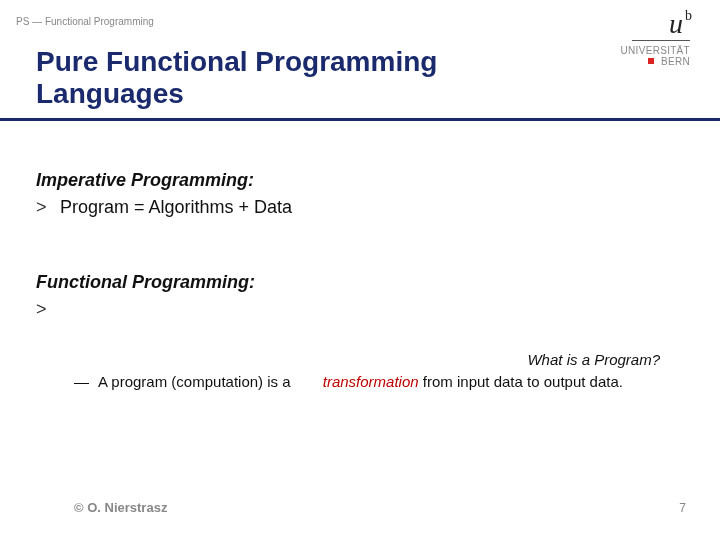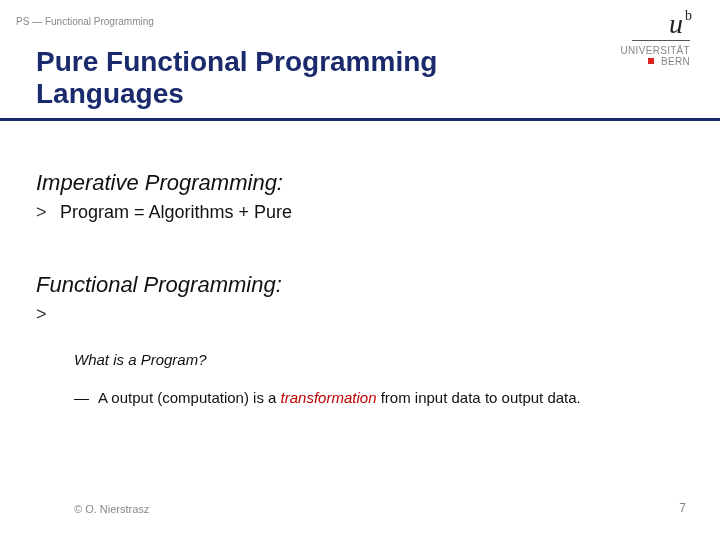--- a/index.html
+++ b/index.html
@@ -87,22 +87,22 @@
     background: #1a2a6c;
   }
   .section {
     position: absolute;
     left: 36px;
     right: 40px;
   }
   .sec1 { top: 170px; }
   .sec2 { top: 272px; }
   .sec-head {
-    font-size: 22px;
-    font-weight: normal;
+    font-size: 18px;
+    font-weight: bold;
     font-style: italic;
     color: #111;
     margin-bottom: 6px;
   }
   .bullet-row {
     display: flex;
     align-items: baseline;
     font-size: 18px;
     color: #111;
   }
@@ -115,35 +115,37 @@
     position: absolute;
     top: 350px;
     left: 74px;
     right: 60px;
     font-size: 15px;
     color: #111;
     line-height: 1.35;
   }
   .q-head {
     font-style: italic;
-    margin-bottom: 18px;
+    margin-bottom: 2px;
+    text-align: right;
   }
   .q-line {
     display: flex;
   }
   .q-dash {
     flex: 0 0 24px;
   }
-  .emph { font-style: italic; color: #c00000; }
+  .emph { font-style: italic; color: #c00000; margin-left: 28px; }
   .footer-left {
     position: absolute;
     bottom: 25px;
     left: 74px;
-    font-size: 11px;
-    color: #888;
+    font-size: 13px;
+    color: #888;
+    font-weight: bold;
   }
   .footer-right {
     position: absolute;
     bottom: 25px;
     right: 34px;
     font-size: 12px;
     color: #888;
   }
 </style>
 </head>
@@ -164,35 +166,35 @@
 <div class="title">
   <span>Pure Functional Programming</span><br>
   <span>Languages</span>
 </div>
 <div class="title-rule"></div>
 
 <div class="section sec1">
   <div class="sec-head">Imperative Programming:</div>
   <div class="bullet-row">
     <span class="bullet-sym">&gt;</span>
-    <span>Program = Algorithms + Pure</span>
+    <span>Program = Algorithms + Data</span>
   </div>
 </div>
 
 <div class="section sec2">
   <div class="sec-head">Functional Programming:</div>
   <div class="bullet-row">
     <span class="bullet-sym">&gt;</span>
   </div>
 </div>
 
 <div class="question-block">
   <div class="q-head">What is a Program?</div>
   <div class="q-line">
     <span class="q-dash">—</span>
     <span>
-      <span>A output (computation) is a </span><span class="emph">transformation</span><span> from input data to output data.</span>
+      <span>A program (computation) is a </span><span class="emph">transformation</span><span> from input data to output data.</span>
     </span>
   </div>
 </div>
 
 <div class="footer-left">© O. Nierstrasz</div>
 <div class="footer-right">7</div>
 
 </body></html>

